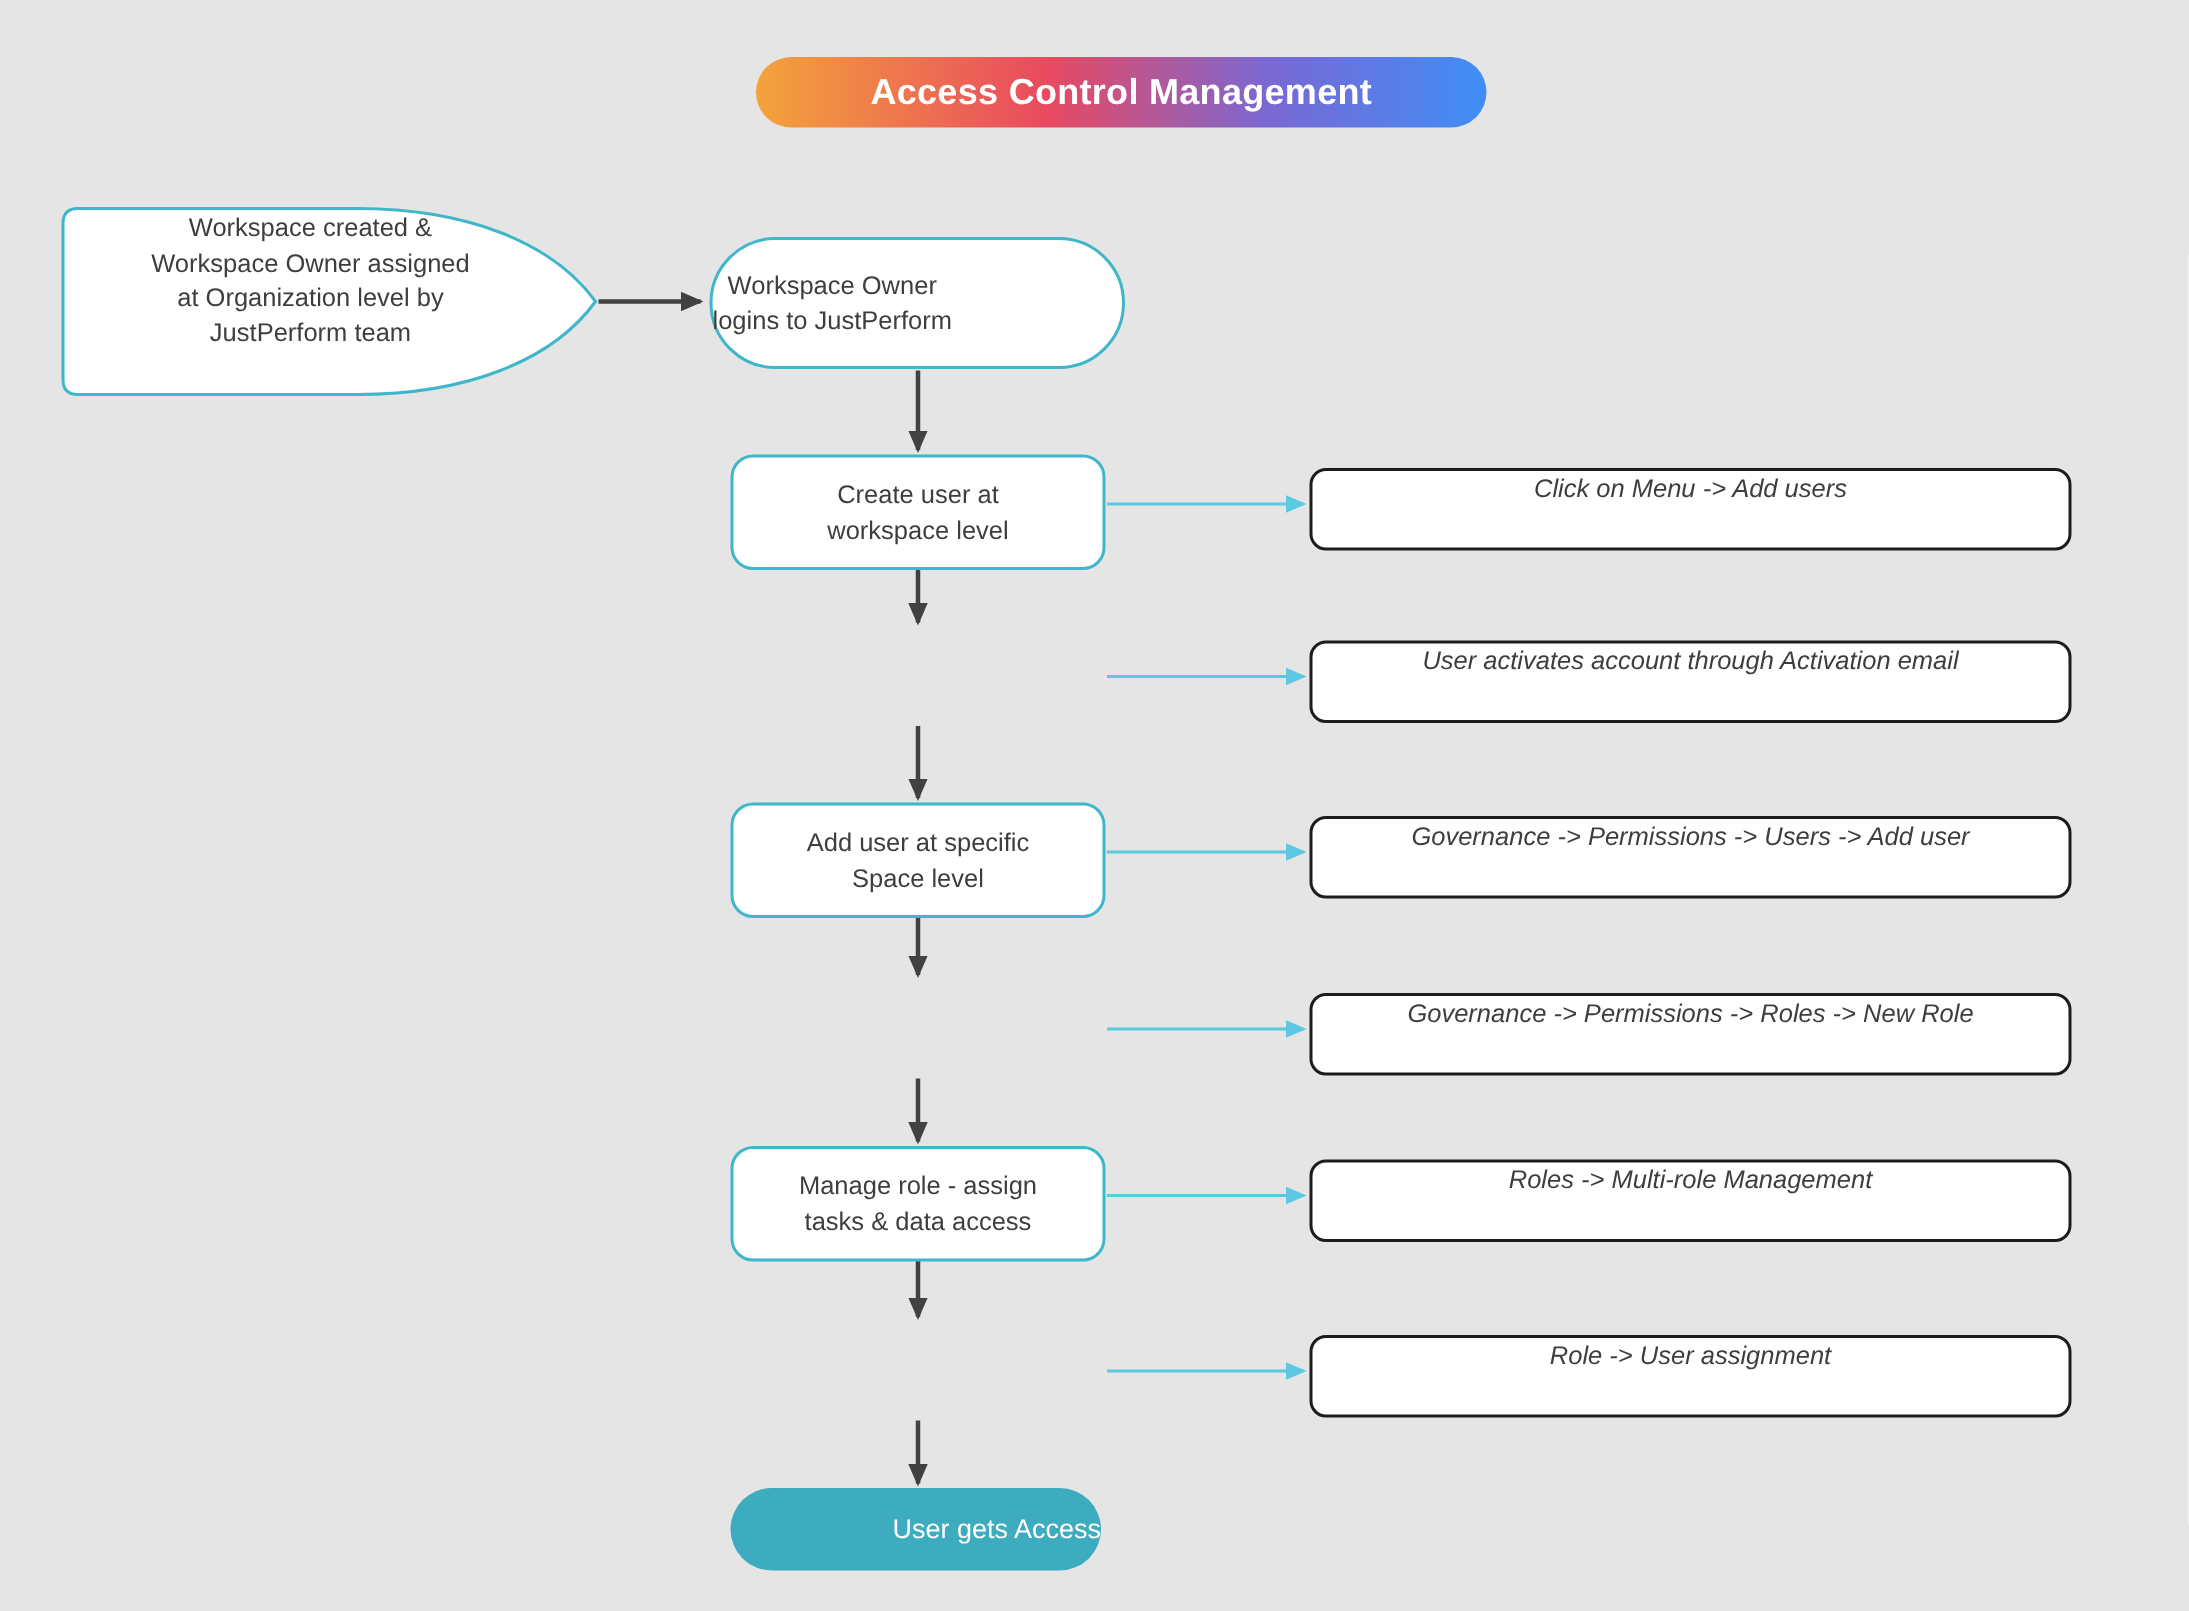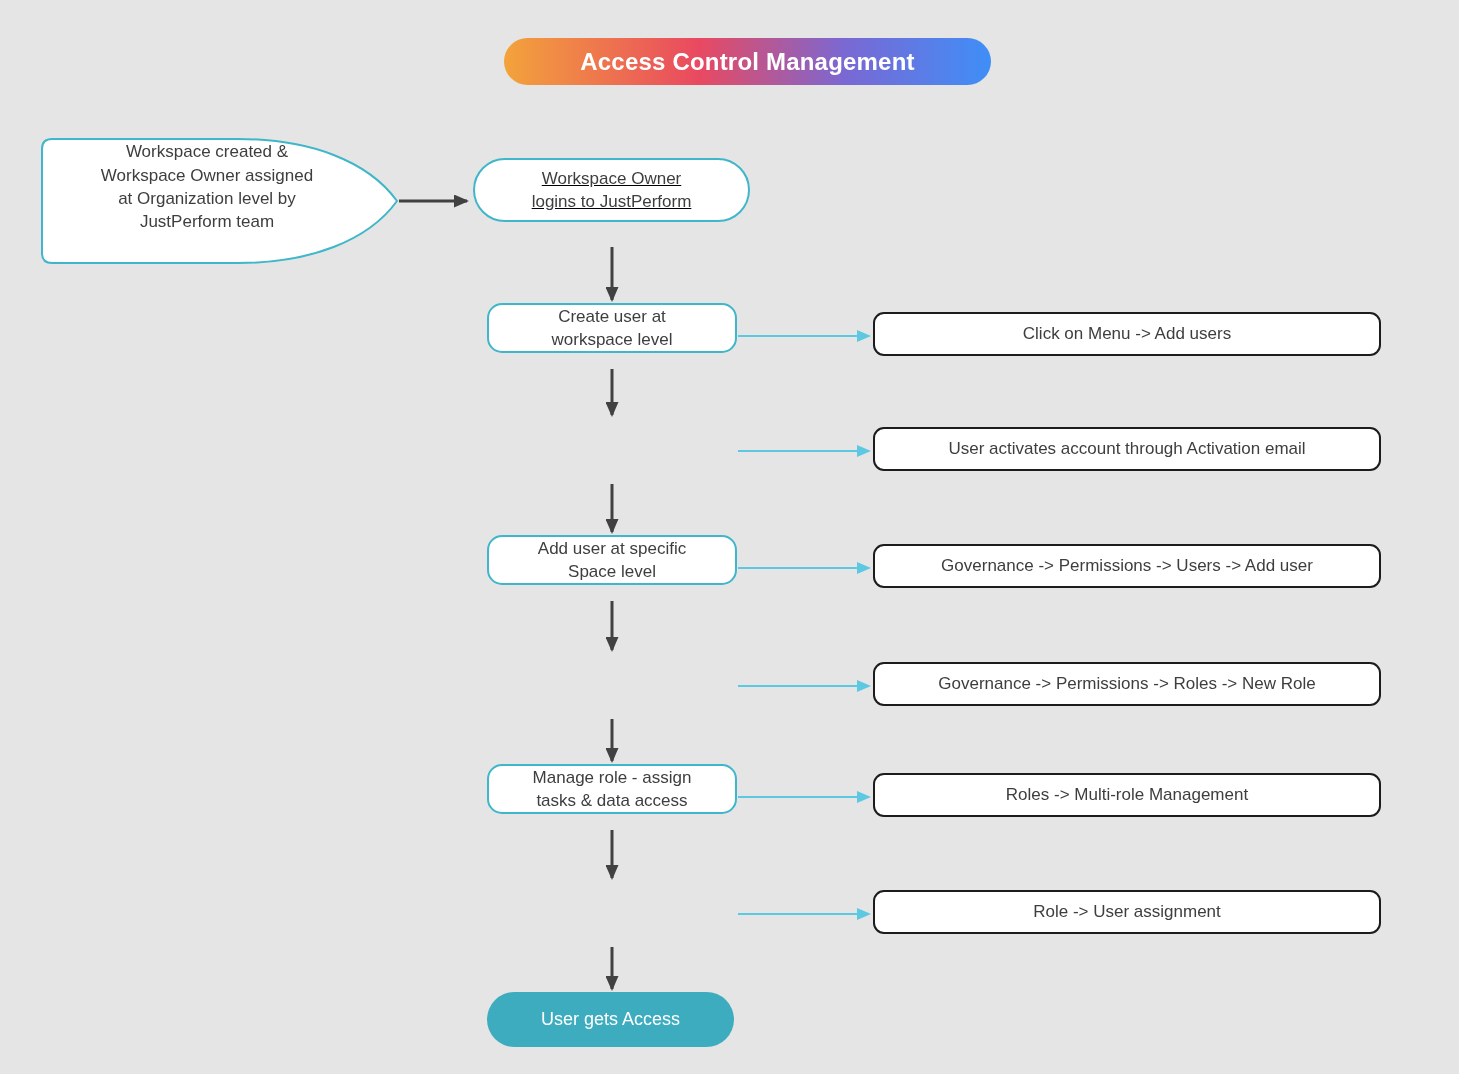--- a/index.html
+++ b/index.html
@@ -40,51 +40,51 @@
   }
   .start-label {
     position: absolute;
     left: 42px; top: 139px;
     width: 330px; height: 96px;
     display: flex; align-items: center; justify-content: center;
   }
   .login-node {
     position: absolute;
     left: 473px; top: 158px;
-    width: 277px; height: 64px;
+    width: 277px; height: 88px;
     background: #ffffff;
     border: 2px solid #3FB6C9;
     border-radius: 44px;
-    display: flex; align-items: center; justify-content: center; text-decoration: underline;
+    display: flex; align-items: center; 
   }
   .step-box {
     position: absolute;
     left: 487px;
-    width: 250px; height: 50px;
+    width: 250px; height: 77px;
     background: #ffffff;
     border: 2px solid #3FB6C9;
     border-radius: 15px;
     display: flex; align-items: center; justify-content: center;
   }
   .callout-box {
     position: absolute;
     left: 873px;
-    width: 508px; height: 44px;
+    width: 508px; height: 55px;
     background: #ffffff;
     border: 2px solid #1C1C1C;
     border-radius: 11px;
-    display: flex; align-items: center; justify-content: center;
+    display: flex; align-items: flex-start; justify-content: center; font-style: italic;
   }
   .end-pill {
     position: absolute;
     left: 487px; top: 992px;
     width: 247px; height: 55px;
     background: #3DACBF;
     border-radius: 28px;
-    display: flex; align-items: center; justify-content: center;
+    display: flex; align-items: center; justify-content: flex-end;
   }
   .end-pill .node-label { color: #ffffff; font-size: 18px; }
 </style>
 </head>
 <body>
 
 <div class="canvas">
 
   <svg class="connectors" width="1459" height="1074" viewBox="0 0 1459 1074">
     <defs>

